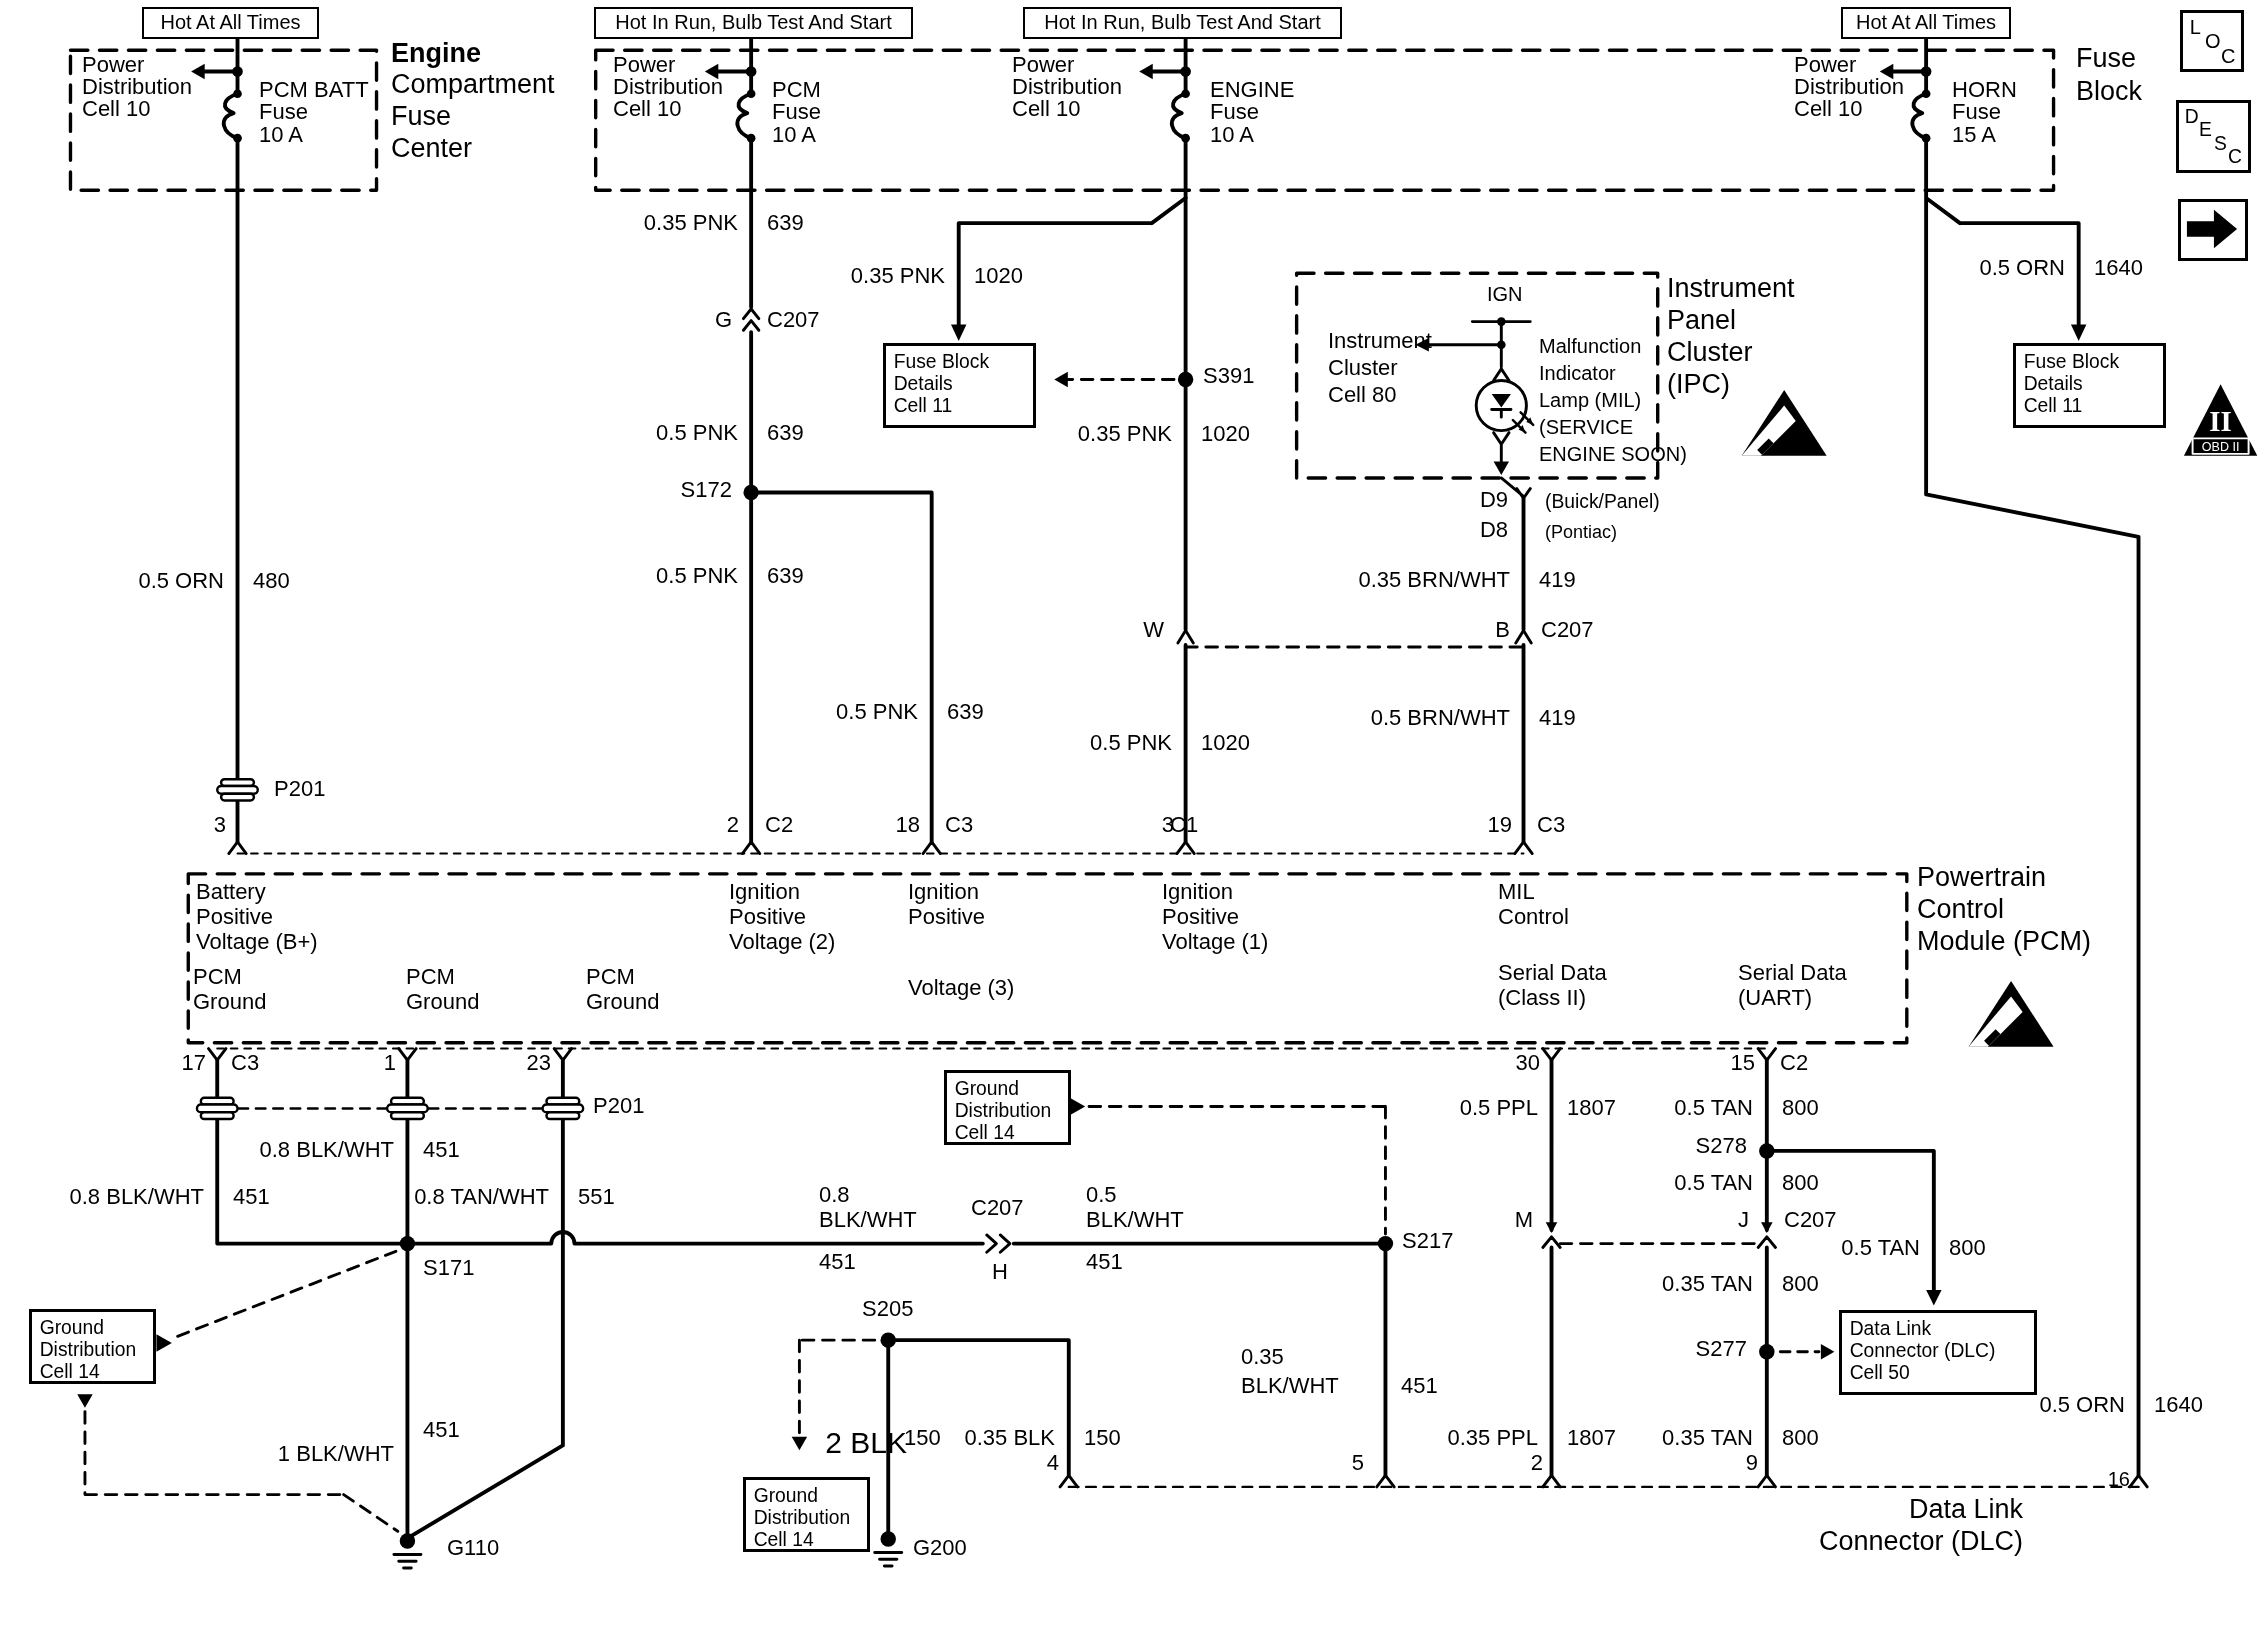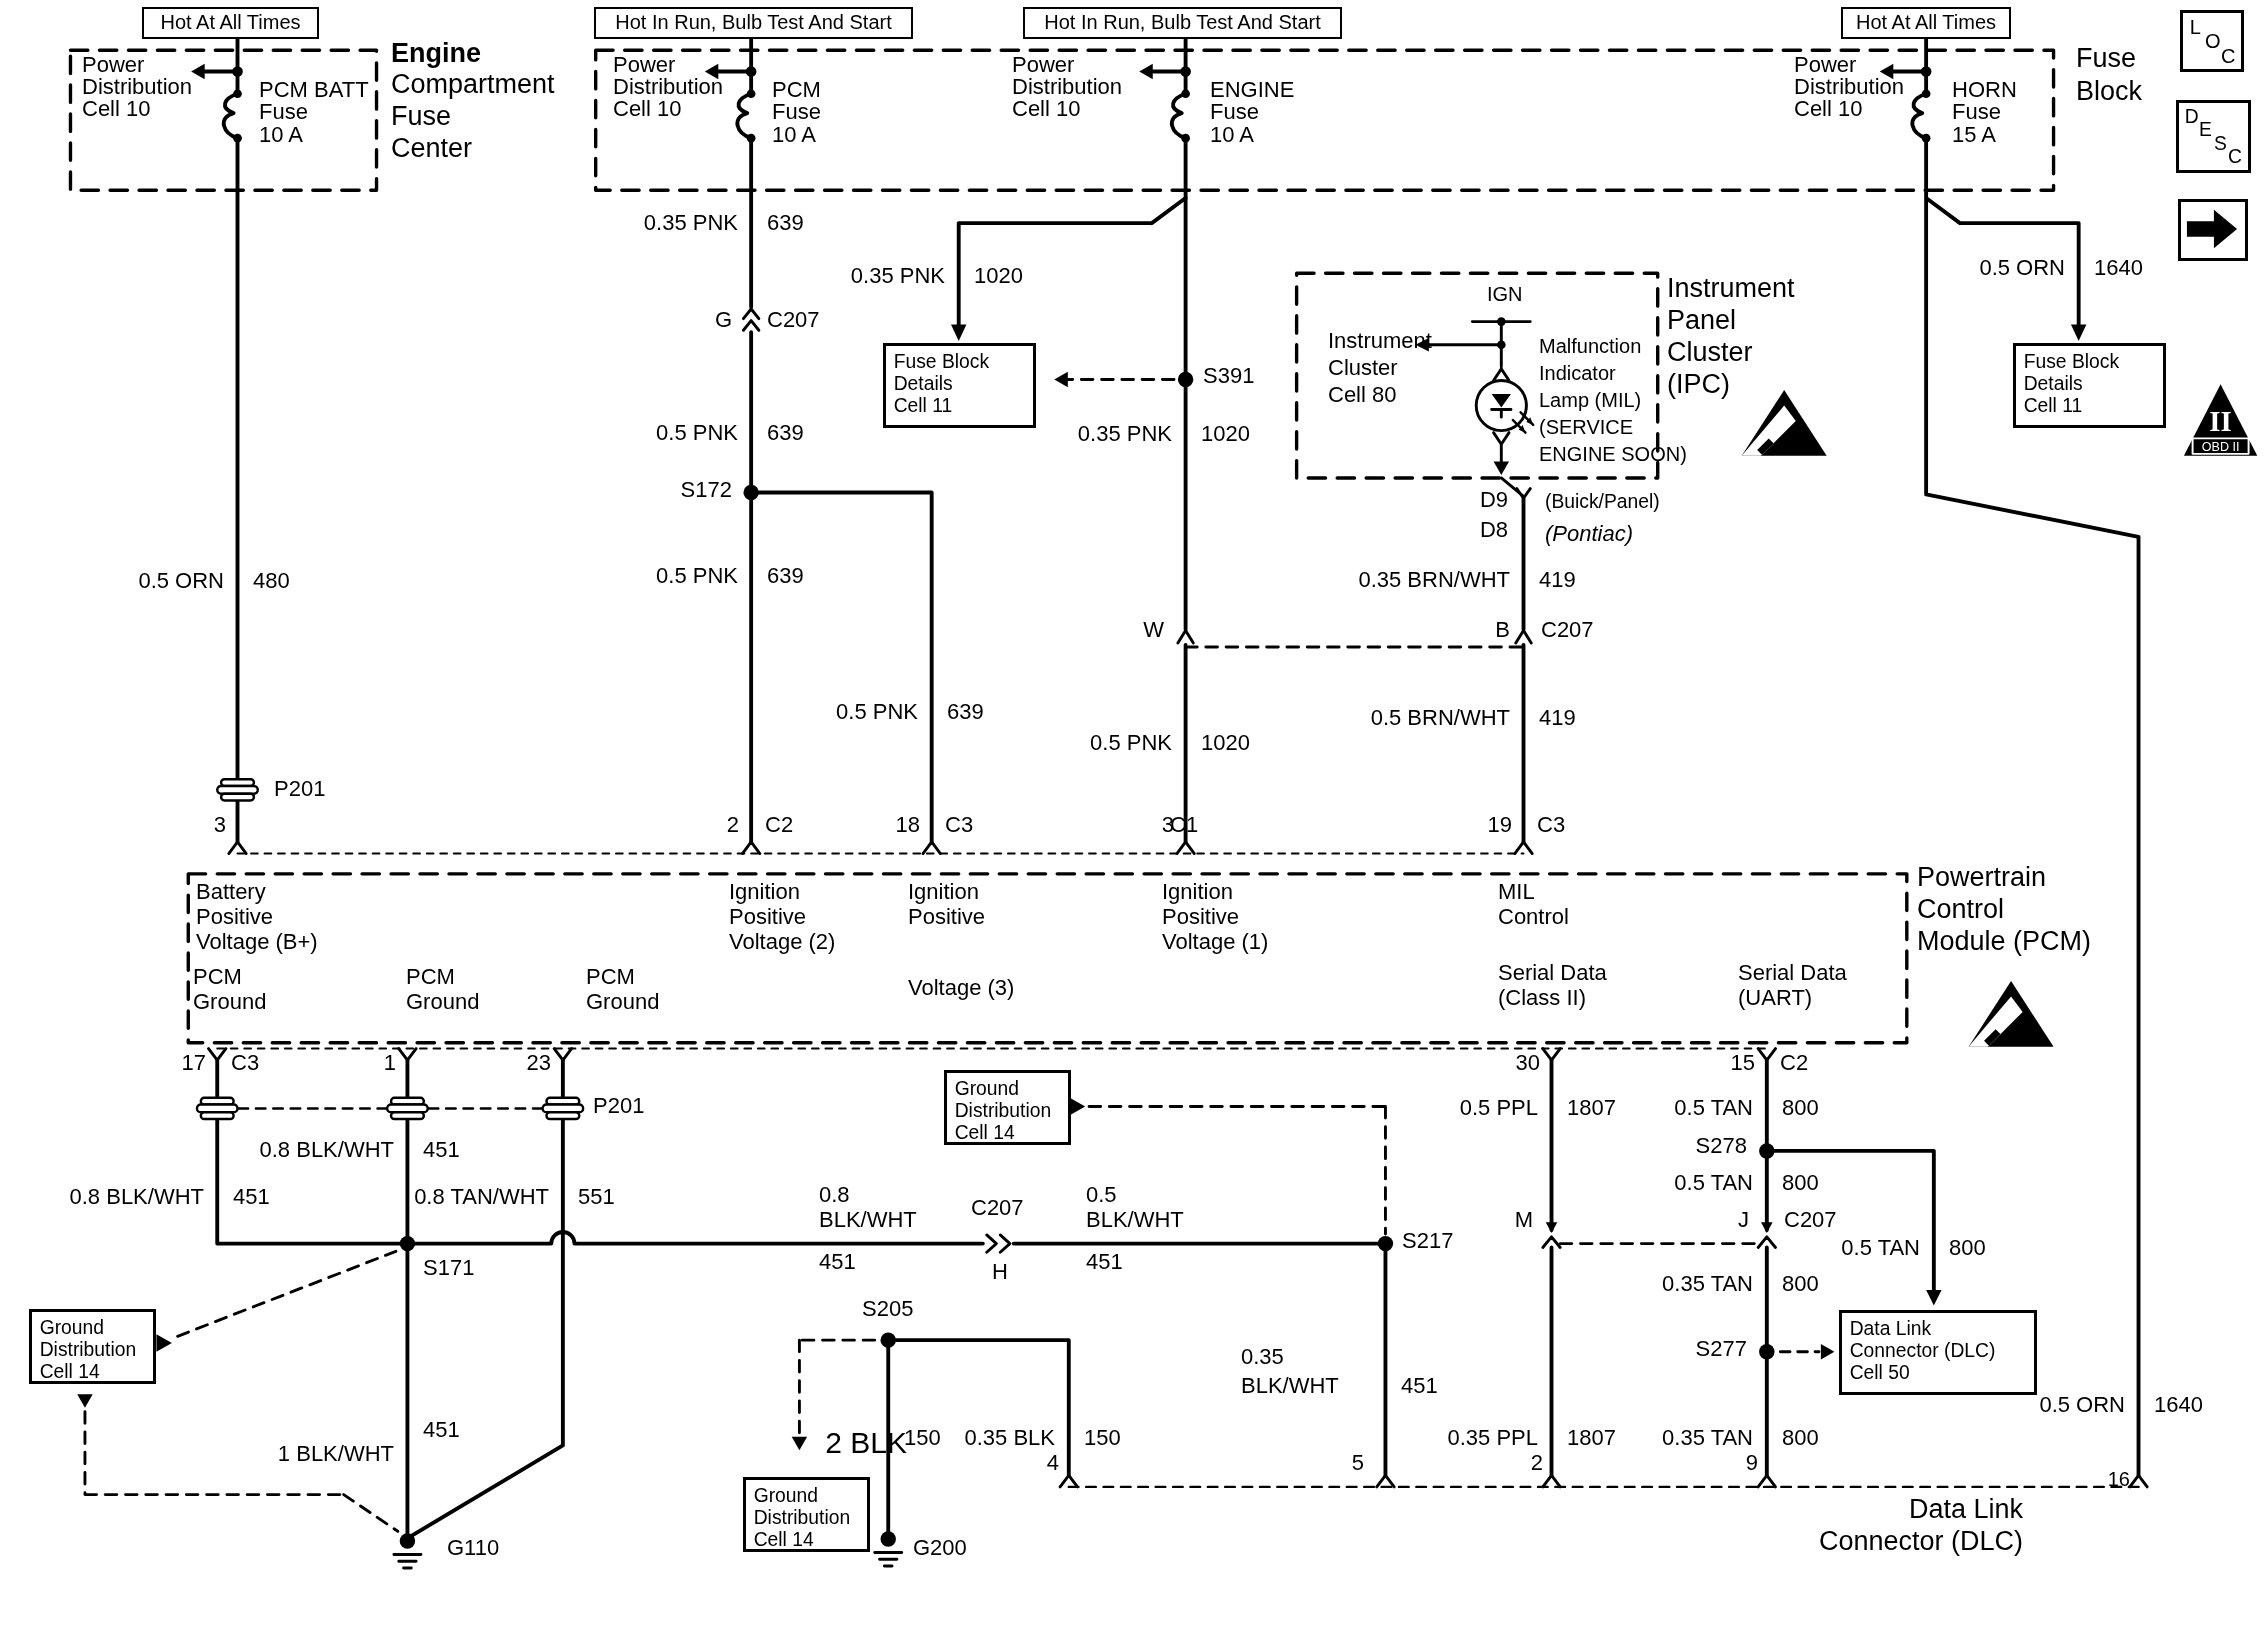--- a/index.html
+++ b/index.html
@@ -323,21 +323,21 @@
       <div class="lbl" style="top: 423px; font-size: 22px; right: 1093px;">0.35 PNK</div>
       <div class="lbl" style="top: 423px; font-size: 22px; left: 1201px;">1020</div>
       <div class="lbl" style="top: 619px; font-size: 22px; right: 1101px;">W</div>
       <div class="lbl" style="top: 732px; font-size: 22px; right: 1093px;">0.5 PNK</div>
       <div class="lbl" style="top: 732px; font-size: 22px; left: 1201px;">1020</div>
       <div class="lbl" style="top: 814px; font-size: 22px; right: 1091px;">3</div>
       <div class="lbl" style="top: 814px; font-size: 22px; left: 1170px; text-align: center;">C1</div>
       <div class="lbl" style="top: 489px; font-size: 22px; right: 757px;">D9</div>
       <div class="lbl" style="top: 492px; font-size: 19.3px; left: 1545px;">(Buick/Panel)</div>
       <div class="lbl" style="top: 519px; font-size: 22px; right: 757px;">D8</div>
-      <div class="lbl" style="top: 523px; font-size: 22px; left: 1545px; font-style: italic;">(Pontiac)</div>
+      <div class="lbl" style="top: 523px; font-size: 18px; left: 1545px;">(Pontiac)</div>
       <div class="lbl" style="top: 569px; font-size: 22px; right: 755px;">0.35 BRN/WHT</div>
       <div class="lbl" style="top: 569px; font-size: 22px; left: 1539px;">419</div>
       <div class="lbl" style="top: 619px; font-size: 22px; right: 755px;">B</div>
       <div class="lbl" style="top: 619px; font-size: 22px; left: 1541px;">C207</div>
       <div class="lbl" style="top: 707px; font-size: 22px; right: 755px;">0.5 BRN/WHT</div>
       <div class="lbl" style="top: 707px; font-size: 22px; left: 1539px;">419</div>
       <div class="lbl" style="top: 814px; font-size: 22px; right: 753px;">19</div>
       <div class="lbl" style="top: 814px; font-size: 22px; left: 1537px;">C3</div>
       <div class="lbl" style="top: 257px; font-size: 22px; right: 200px;">0.5 ORN</div>
       <div class="lbl" style="top: 257px; font-size: 22px; left: 2094px;">1640</div>

